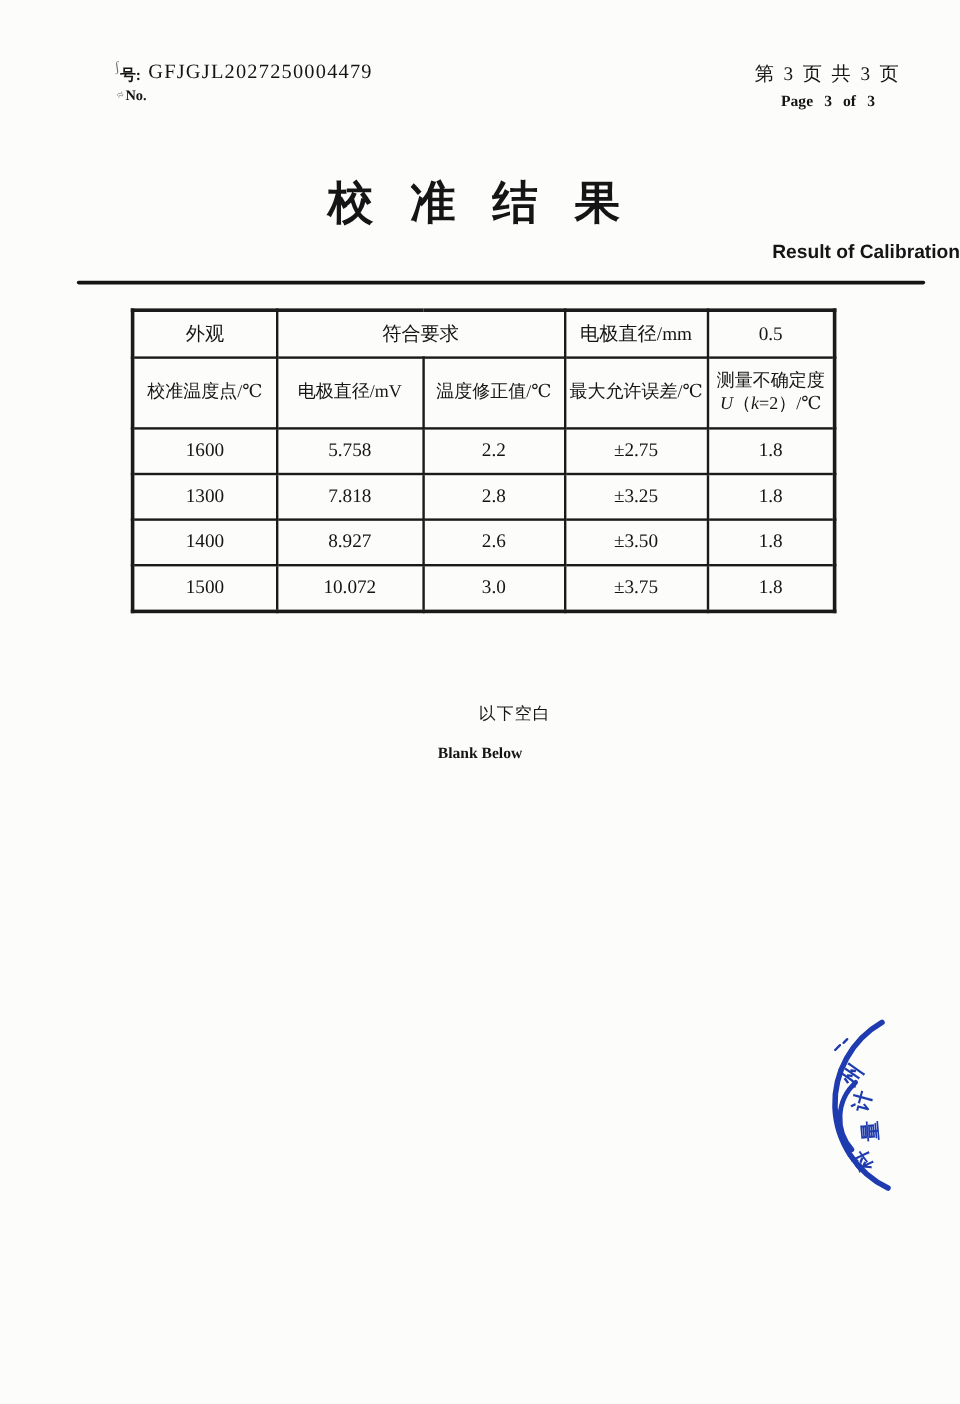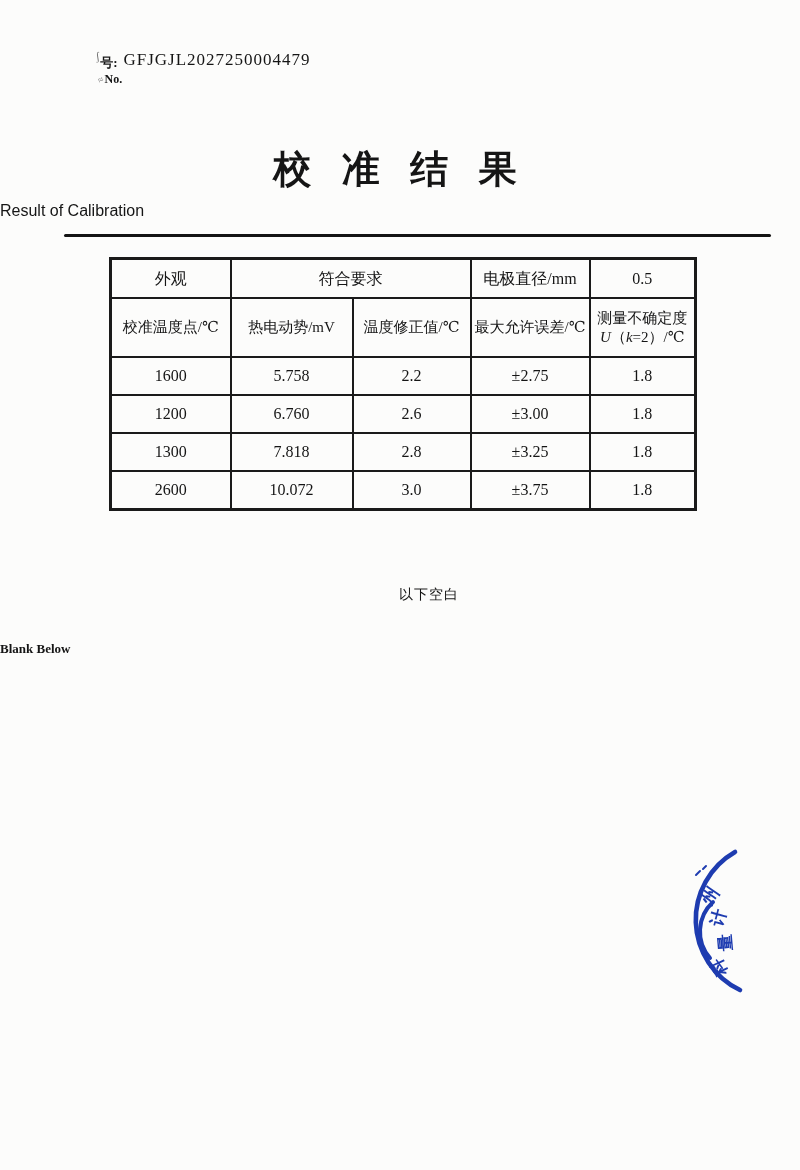--- a/index.html
+++ b/index.html
@@ -26,21 +26,21 @@
   .page-en{font-size:13px;font-weight:bold;margin-top:3px;word-spacing:6px;}
   
   .title{
     position:absolute;left:0;top:144px;width:100%;
     text-align:center;font-size:38px;font-weight:bold;
     letter-spacing:10px;
     font-family:"Liberation Sans","DejaVu Sans",sans-serif;
   }
   .subtitle{
     position:absolute;left:0;top:202px;width:100%;
-    text-align:left;font-size:16px;font-weight:normal;
+    text-align:right;font-size:16px;font-weight:bold;
     font-family:"Liberation Sans","DejaVu Sans",sans-serif;
   }
   .rule{position:absolute;left:64px;top:234px;width:707px;height:3px;background:#141414;border-radius:2px;}
   
   table.cal{
     position:absolute;left:109px;top:257px;
     border-collapse:collapse;
     border:3px solid #1a1a1a;
     table-layout:fixed;
   }
@@ -51,21 +51,21 @@
     font-size:15px;
     line-height:1.25;
   }
   tr.r-top td{height:37px;font-size:16px;}
   tr.r-head td{height:57px;font-size:15px;}
   tr.r-data td{height:36px;font-size:16px;font-family:"Liberation Serif",serif;}
   .unc-l2 i{font-family:"Liberation Serif",serif;}
   
   .note{position:absolute;left:94px;top:538px;font-size:15.5px;letter-spacing:.5px;}
   .blank-cn{position:absolute;left:0;top:586px;width:100%;text-align:center;font-size:14px;letter-spacing:1px;padding-left:29px;}
-  .blank-en{position:absolute;left:0;top:641px;width:100%;font-size:13px;font-weight:bold;}
+  .blank-en{position:absolute;left:0;top:620px;width:100%;text-align:center;font-size:13px;font-weight:bold;}
   
   .stamp{position:absolute;left:683px;top:838px;width:95px;height:160px;}
   .stamp text{font-family:"Liberation Sans","DejaVu Sans",sans-serif;font-weight:bold;}
 </style>
 </head>
 <body>
 
 <div class="page">
 
   <div class="cert-block">
@@ -73,20 +73,24 @@
       <span class="stray-mark">ʃ</span>
       <span class="cert-label-cn">号:</span>
       <span class="cert-no">GFJGJL2027250004479</span>
     </div>
     <div class="cert-line2">
       <span class="stray-mark2">≈</span>
       <span class="cert-label-en">No.</span>
     </div>
   </div>
 
+  <div class="page-block">
+    <div class="page-cn">第 3 页  共 3 页</div>
+    <div class="page-en">Page 3 of 3</div>
+  </div>
 
   <div class="title">校 准 结 果</div>
   <div class="subtitle">Result of Calibration</div>
   <div class="rule"></div>
 
   <table class="cal">
     <colgroup>
       <col style="width:120px">
         <col style="width:122px">
         <col style="width:118px">
@@ -95,51 +99,51 @@
     </colgroup>
     <tbody>
         <tr class="r-top">
       <td>外观</td>
       <td colspan="2">符合要求</td>
       <td>电极直径/mm</td>
       <td>0.5</td>
     </tr>
     <tr class="r-head">
       <td>校准温度点/℃</td>
-      <td>热电动势/mV</td>
+      <td>电极直径/mV</td>
       <td>温度修正值/℃</td>
       <td>最大允许误差/℃</td>
       <td>
         <div>测量不确定度</div>
         <div class="unc-l2"><i>U</i><span>（</span><i>k</i><span>=2）/℃</span></div>
       </td>
     </tr>
     <tr class="r-data">
       <td>1600</td>
       <td>5.758</td>
       <td>2.2</td>
       <td>±2.75</td>
       <td>1.8</td>
     </tr>
     <tr class="r-data">
-      <td>1200</td>
-      <td>6.760</td>
-      <td>2.6</td>
-      <td>±3.00</td>
-      <td>1.8</td>
-    </tr>
-    <tr class="r-data">
       <td>1300</td>
       <td>7.818</td>
       <td>2.8</td>
       <td>±3.25</td>
       <td>1.8</td>
     </tr>
     <tr class="r-data">
-      <td>2600</td>
+      <td>1400</td>
+      <td>8.927</td>
+      <td>2.6</td>
+      <td>±3.50</td>
+      <td>1.8</td>
+    </tr>
+    <tr class="r-data">
+      <td>1500</td>
       <td>10.072</td>
       <td>3.0</td>
       <td>±3.75</td>
       <td>1.8</td>
     </tr>
   </tbody>
     </table>
 
 
   <div class="blank-cn">以下空白</div>

